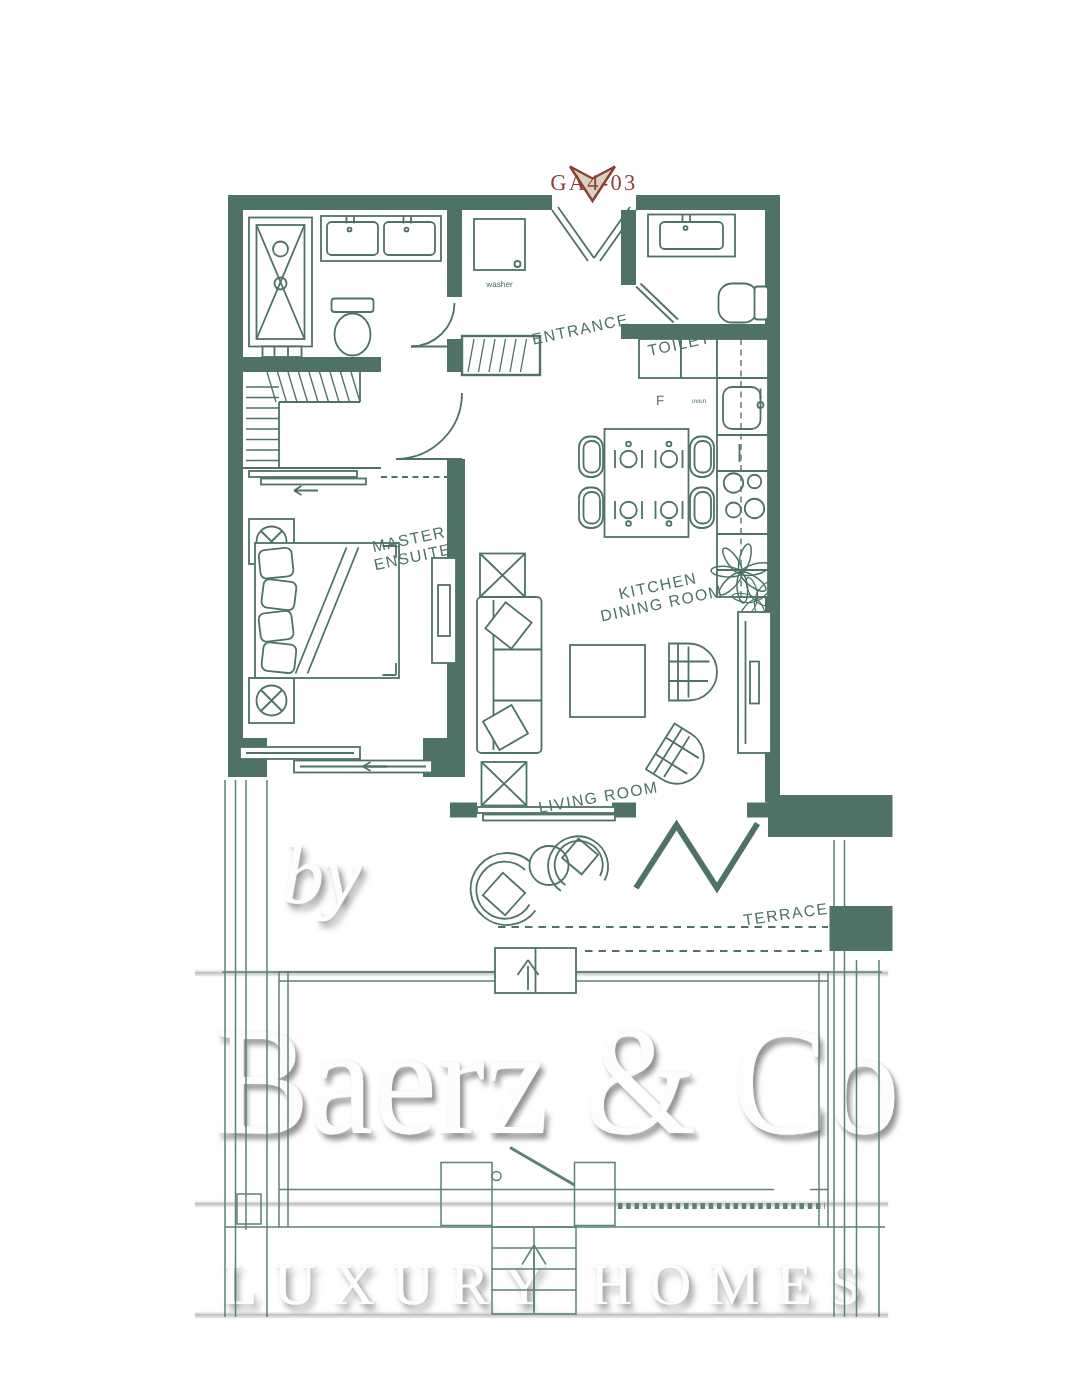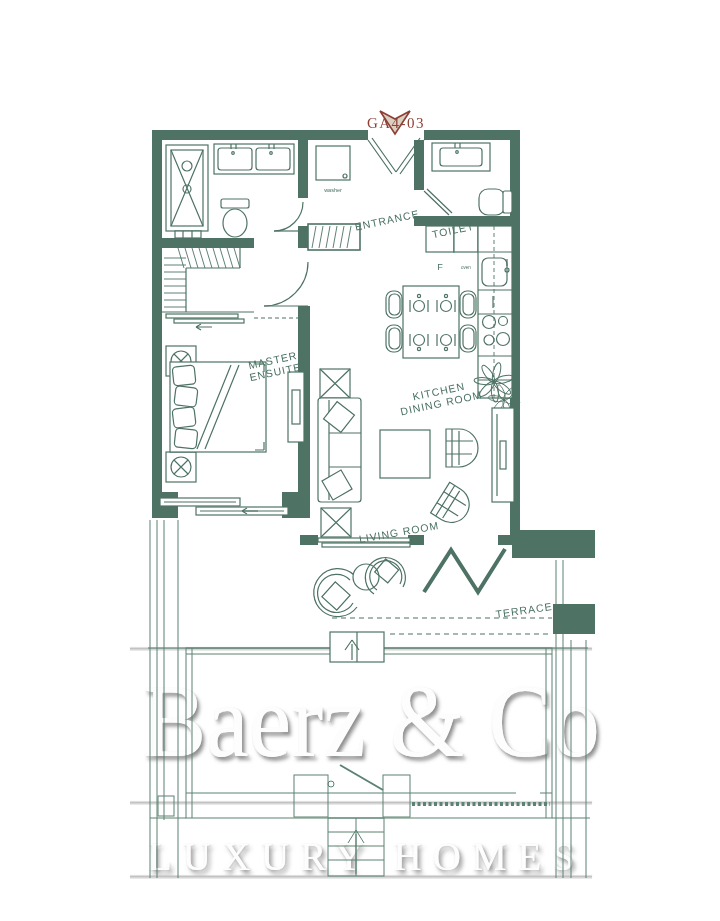--- a/index.html
+++ b/index.html
@@ -38,20 +38,21 @@
   .unit-label{
     color:#8e3f35;font-family:"Liberation Serif",serif;font-size:15px;letter-spacing:1.5px;
   }
 </style>
 </head>
 <body>
 
 <div class="stage">
 
   <div class="watermark">
+    <div class="wm-text wm-by">by</div>
     <div class="wm-line wm-line-1"></div>
     <div class="wm-text wm-brand">Baerz &amp; Co</div>
     <div class="wm-line wm-line-2"></div>
     <div class="wm-text wm-tagline">LUXURY HOMES</div>
     <div class="wm-line wm-line-3"></div>
   </div>
 
   <svg class="plan-svg" width="720" height="921" viewBox="0 0 720 921">
 
     <g stroke="#5b8272" stroke-width="1" fill="none">

